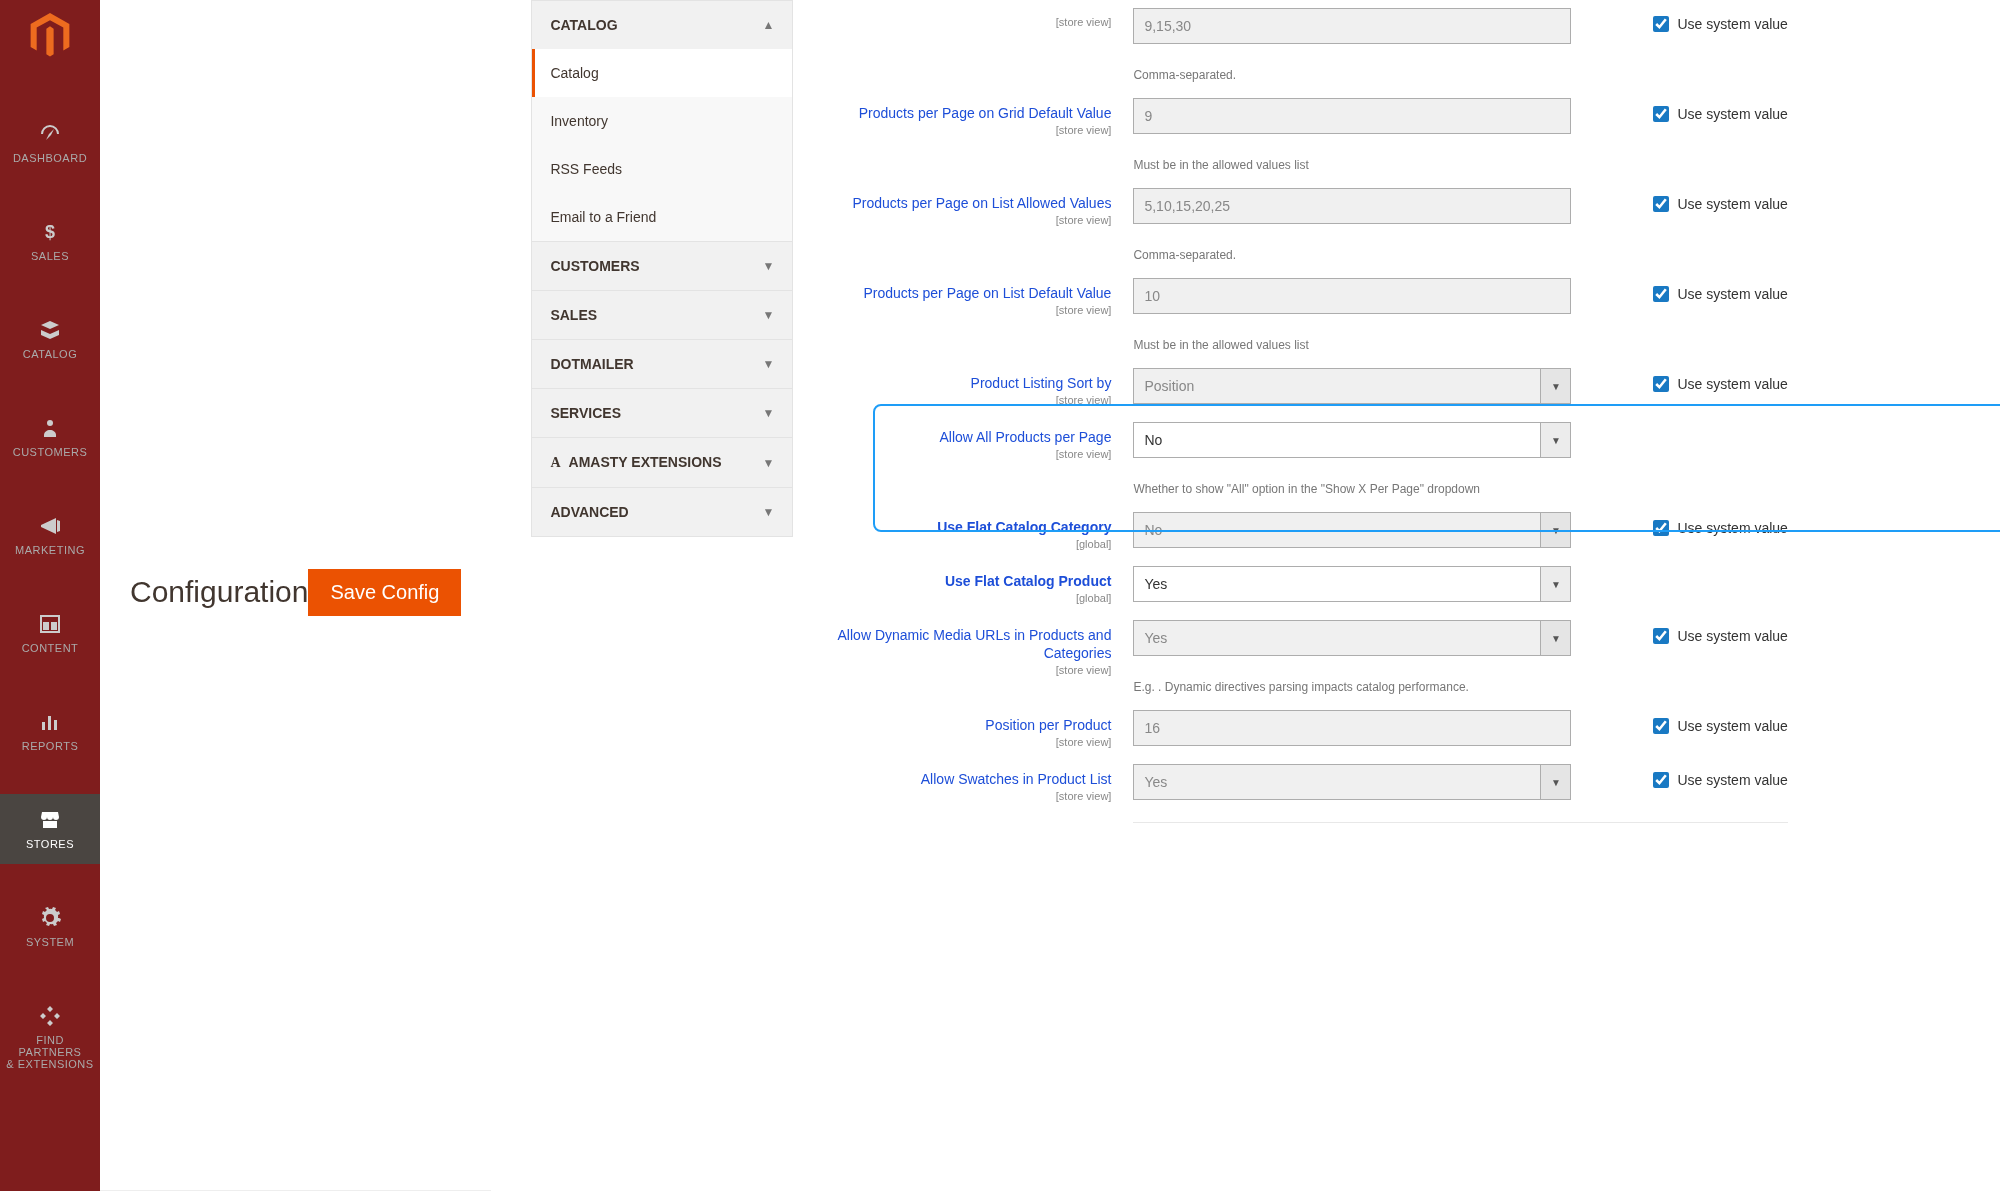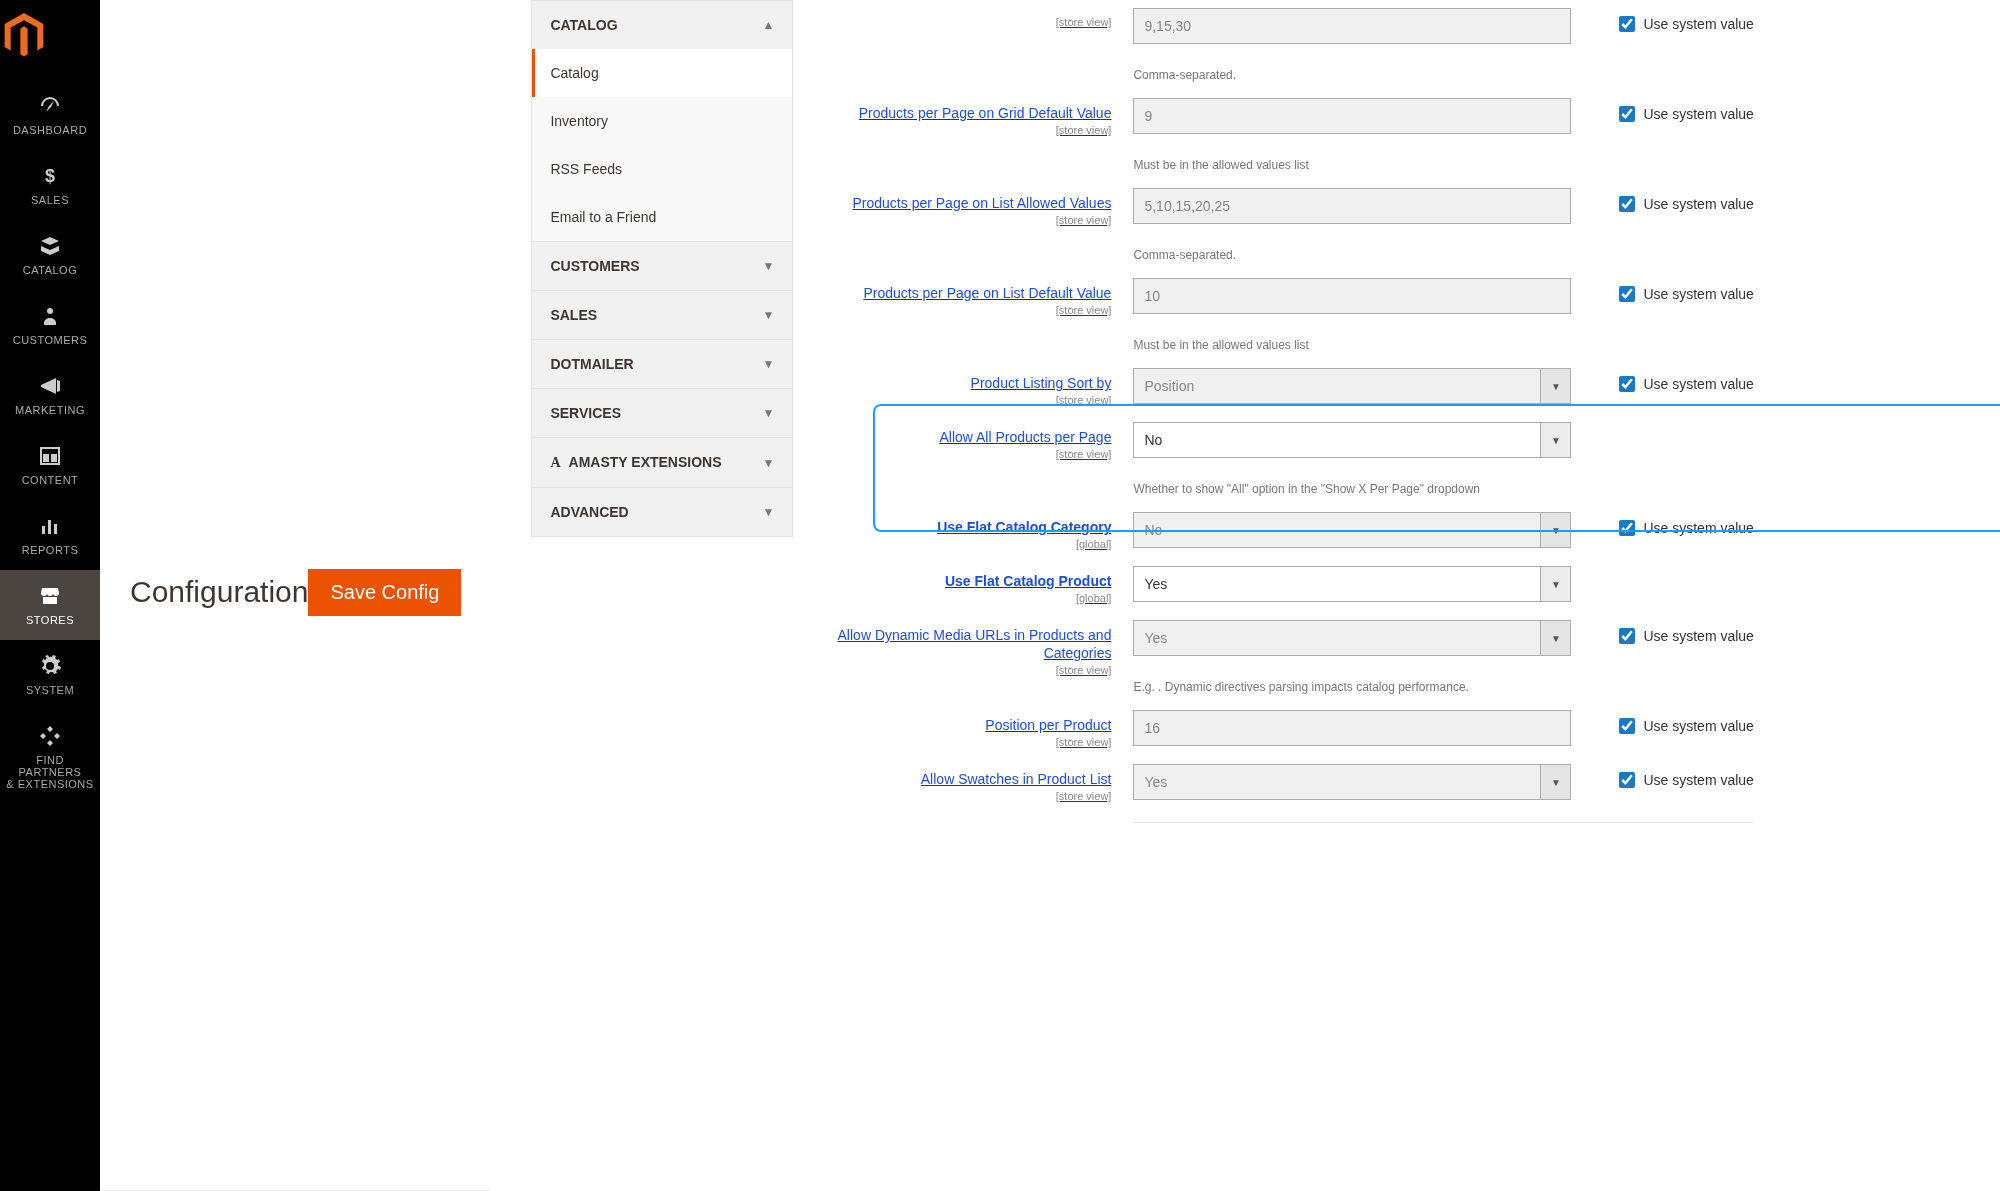--- a/index.html
+++ b/index.html
@@ -1,21 +1,21 @@
 <!DOCTYPE html>
 <html><head>
 <meta charset="utf-8">
 <style>
 * { margin: 0; padding: 0; box-sizing: border-box; }
 body { font-family: 'Helvetica Neue', Arial, sans-serif; background: #fff; color: #333; overflow-x: hidden; }
 
 .layout { display: flex; min-height: 100vh; }
 
 
-.left-nav { width: 100px; background: #000000; display: flex; flex-direction: column; align-items: flex-start; padding-top: 12px; flex-shrink: 0; }
+.left-nav { width: 100px; background: #7f1d1d; display: flex; flex-direction: column; align-items: center; padding-top: 12px; flex-shrink: 0; gap: 28px; }
 .left-nav .logo { width: 48px; height: 48px; margin-bottom: 20px; display:flex; align-items:center; justify-content:center; }
 .left-nav .nav-item { width: 100%; padding: 14px 4px; text-align: center; color: #aaa; font-size: 11px; cursor: pointer; }
 .left-nav .nav-item.active { background: #4a4541; color: #fff; }
 .left-nav .nav-item .icon { display:block; margin: 0 auto 6px; width: 24px; height: 24px; color:#ccc; }
 .left-nav .nav-item.active .icon { color:#fff; }
 .left-nav .nav-item span.label { display:block; letter-spacing: .5px; }
 
 
 .main { flex: 1; display:flex; flex-direction:row; }
 .page-header { display:flex; justify-content: space-between; align-items:center; padding: 18px 30px 24px 30px; border-bottom: 1px solid #eee; }
@@ -31,34 +31,34 @@
 .section-header { background: #f1f1f1; padding: 16px 18px; font-size: 14px; font-weight: 600; color: #41362f; display:flex; justify-content:space-between; align-items:center; cursor:pointer; }
 .section-header .chev { font-size: 12px; color:#777; }
 .section-items { background: #f8f8f8; }
 .section-items .item { padding: 16px 18px; font-size: 14px; color:#41362f; cursor:pointer; }
 .section-items .item.active { background:#fff; border-left: 3px solid #eb5202; padding-left:15px; font-weight:400; }
 .section-adv-icon { margin-right: 8px; font-weight:bold; font-family: serif; }
 
 
 .form-area { flex:1; padding: 0 30px 0 30px; position: relative; }
 .field-row { display:flex; align-items:flex-start; padding: 8px 0; }
-.field-row .label-col { width: 310px; text-align:right; padding-right: 22px; padding-top: 6px; text-decoration: underline; }
+.field-row .label-col { width: 310px; text-align:right; padding-right: 22px; padding-top: 6px; }
 .field-row .label-col .lbl { font-size: 14px; color:#1d4ed8; }
 .field-row .label-col .lbl.bold { font-weight:700; }
 .field-row .label-col .scope { display:block; font-size: 11px; color:#888; margin-top:2px; }
 .field-row .input-col { width: 438px; }
 .field-row .input-col input.txt,
 .field-row .input-col .select { width:100%; height: 36px; border:1px solid #adadad; padding: 0 10px; font-size:14px; background:#fff; }
 .field-row .input-col input.txt[disabled],
 .field-row .input-col .select.disabled { background:#f0f0f0; color:#888; }
 .field-row .input-col .select { display:flex; align-items:center; justify-content:space-between; position:relative; }
 .field-row .input-col .select .arrow-box { width: 30px; height:34px; background:#ececec; border-left:1px solid #adadad; display:flex; align-items:center; justify-content:center; position:absolute; right:0; top:0; font-size:10px; color:#555; }
 .field-row .input-col .select.disabled .arrow-box { background:#e5e5e5; }
 .field-row .input-col .help { font-size: 12px; color:#777; margin-top:24px; }
-.field-row .sys-col { padding-left: 48px; padding-top:8px; display:flex; align-items:center; }
+.field-row .sys-col { padding-left: 48px; padding-top:8px; display:flex; align-items:center;margin-left:34px; }
 .field-row .sys-col input[type=checkbox] { width:16px; height:16px; margin-right:8px; accent-color:#1979c3; }
 .field-row .sys-col label { font-size:14px; color:#333; }
 
 .highlight-box { position:absolute; border:2px solid #1e9df7; border-radius:8px; pointer-events:none; }
 
 hr.thin { border:none; border-top:1px solid #e8e8e8; margin: 12px 0 0 310px; }
 </style>
 </head>
 <body>
 

